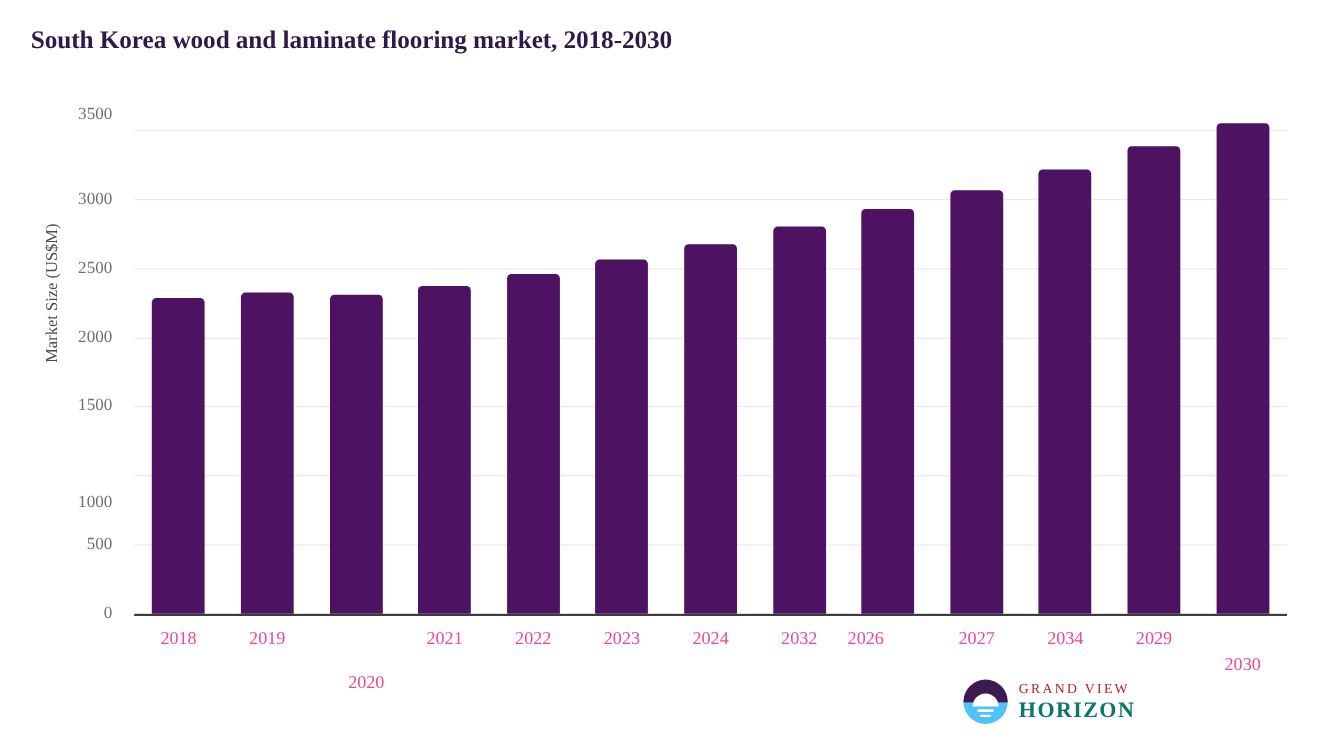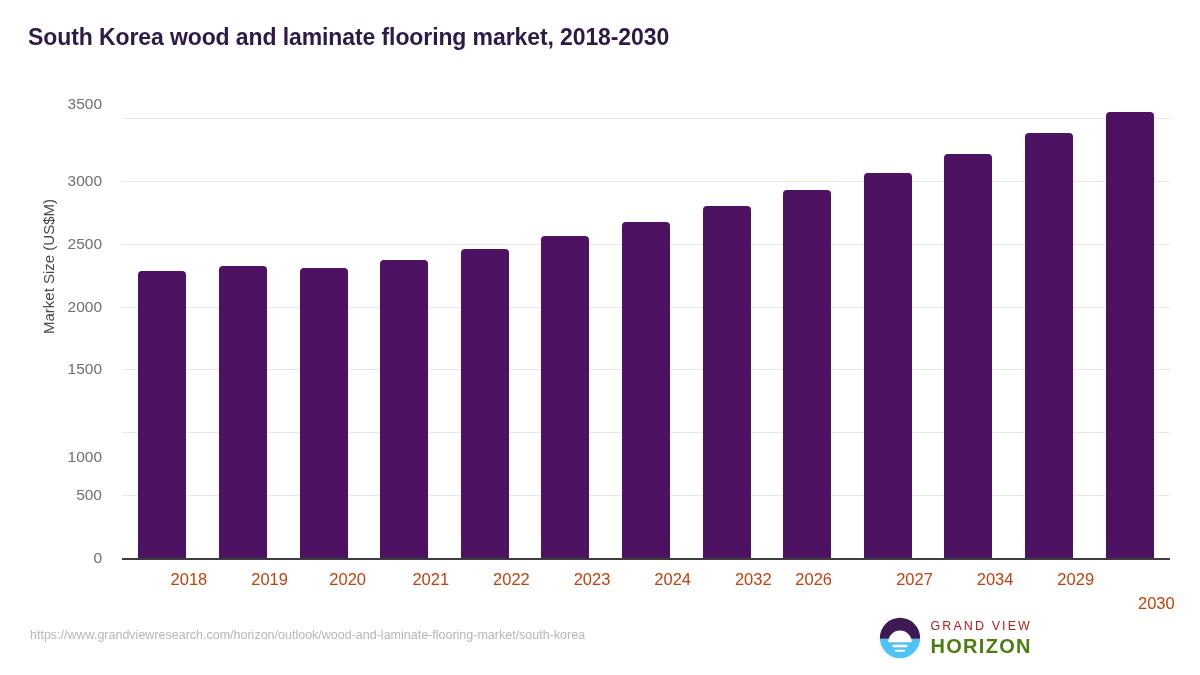--- a/index.html
+++ b/index.html
@@ -12,20 +12,21 @@
     background: #ffffff;
     font-family: "Liberation Sans", sans-serif;
     overflow: hidden;
   }
   #page {
     position: relative;
     width: 1060px;
     height: 675px;
     background: #ffffff;
     box-sizing: border-box;
+    font-family: Liberation Serif, serif;
   }
 
   
   #chart-title {
     position: absolute;
     left: 28px;
     top: 24px;
     font-size: 23px;
     font-weight: bold;
     color: #2e1a47;
@@ -96,23 +97,23 @@
     width: 48px;
     background: #4d1261;
     border-top-left-radius: 4px;
     border-top-right-radius: 4px;
   }
 
   .x-tick-label {
     position: absolute;
     top: 570px;
     width: 90px;
-    text-align: right;
+    text-align: center;
     font-size: 16.5px;
-    color: #c2410c;
+    color: #ec4899;
   }
 
   
   #footer-url {
     position: absolute;
     left: 30px;
     top: 628px;
     font-size: 12.5px;
     color: #b6b6bb;
     white-space: nowrap;
@@ -139,21 +140,21 @@
   }
   #logo-line-1 {
     font-size: 12.5px;
     letter-spacing: 2.1px;
     color: #b91c1c;
     font-weight: normal;
   }
   #logo-line-2 {
     font-size: 20px;
     letter-spacing: 1.3px;
-    color: #4d7c0f;
+    color: #0f766e;
     font-weight: bold;
     margin-top: 3px;
   }
 </style>
 </head>
 <body>
 
 <div id="page">
 
   <div id="chart-title">South Korea wood and laminate flooring market, 2018-2030</div>
@@ -197,36 +198,35 @@
         <div class="bar" title="2026: 2925" style="left: 783.231px; top: 190.286px; height: 367.714px; background: rgb(77, 18, 97);"></div>
         <div class="bar" title="2027: 3060" style="left: 863.846px; top: 173.314px; height: 384.686px; background: rgb(77, 18, 97);"></div>
         <div class="bar" title="2028: 3215" style="left: 944.462px; top: 153.829px; height: 404.171px; background: rgb(77, 18, 97);"></div>
         <div class="bar" title="2029: 3380" style="left: 1025.08px; top: 133.086px; height: 424.914px; background: rgb(77, 18, 97);"></div>
         <div class="bar" title="2030: 3550" style="left: 1105.69px; top: 111.714px; height: 446.286px; background: rgb(77, 18, 97);"></div>
       </div>
 
     <div id="x-tick-labels">
         <div class="x-tick-label" style="left: 117.308px;">2018</div>
         <div class="x-tick-label" style="left: 197.923px;">2019</div>
-        <div class="x-tick-label" style="left: 276px;">2020</div>
+        <div class="x-tick-label" style="left: 288px; margin-top: 40px;">2020</div>
         <div class="x-tick-label" style="left: 359.154px;">2021</div>
         <div class="x-tick-label" style="left: 439.769px;">2022</div>
         <div class="x-tick-label" style="left: 520.385px;">2023</div>
         <div class="x-tick-label" style="left: 601px;">2024</div>
         <div class="x-tick-label" style="left: 681.615px;">2032</div>
         <div class="x-tick-label" style="left: 742px;">2026</div>
         <div class="x-tick-label" style="left: 842.846px;">2027</div>
         <div class="x-tick-label" style="left: 923.462px;">2034</div>
         <div class="x-tick-label" style="left: 1004.08px;">2029</div>
         <div class="x-tick-label" style="left: 1084.69px; margin-top: 24px;">2030</div>
       </div>
 
   </div>
 
-  <div id="footer-url">https://www.grandviewresearch.com/horizon/outlook/wood-and-laminate-flooring-market/south-korea</div>
 
   <div id="logo">
     <svg id="logo-mark" viewBox="0 0 100 100">
       <defs>
         <clipPath id="circ">
             <circle cx="50" cy="50" r="48"></circle>
           </clipPath>
       </defs>
       <g clip-path="url(#circ)">
         <rect x="0" y="0" width="100" height="52" fill="#3d1b52"></rect>

